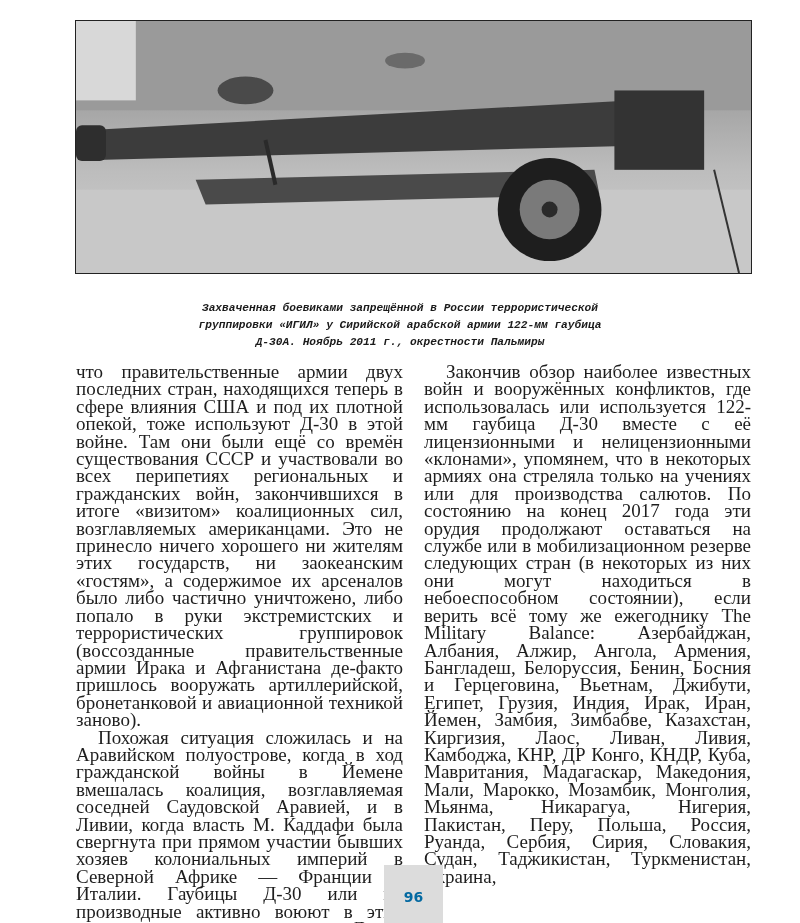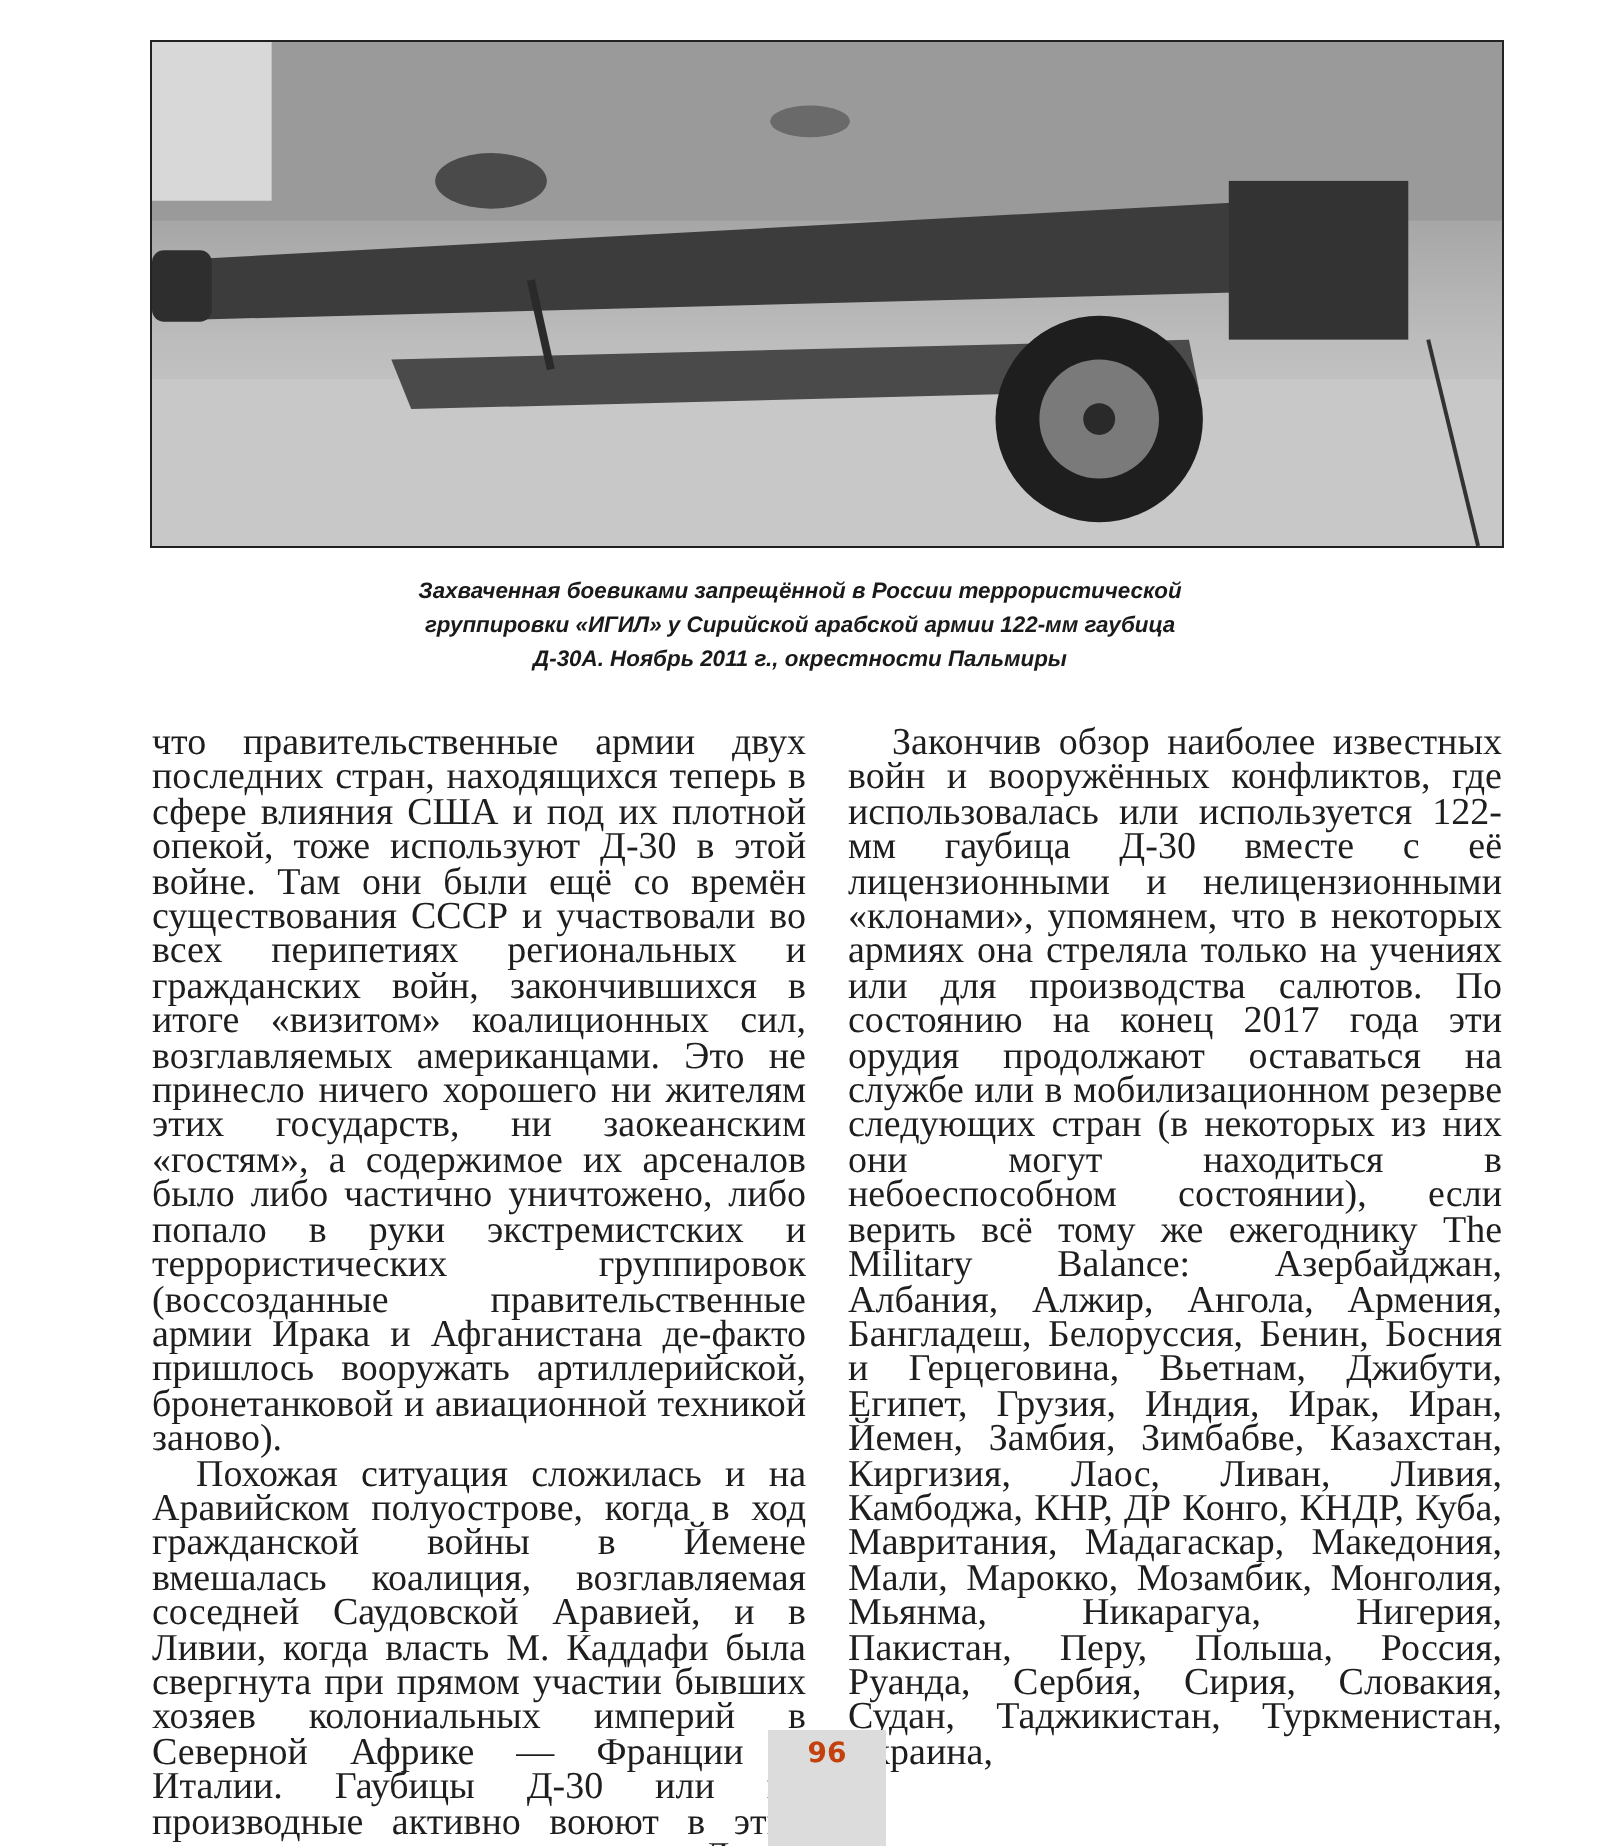--- a/index.html
+++ b/index.html
@@ -4,41 +4,41 @@
 <style>
   html, body { margin: 0; padding: 0; background: #ffffff; }
   body { width: 800px; height: 923px; position: relative; overflow: hidden; }
   .photo {
     position: absolute; left: 75px; top: 20px; width: 677px; height: 254px;
     border: 1px solid #222; box-sizing: border-box; overflow: hidden;
     background: linear-gradient(180deg, #8c8c8c 0%, #a6a6a6 35%, #bdbdbd 60%, #d2d2d2 100%);
   }
   .photo svg { display: block; width: 100%; height: 100%; }
   .caption {
-    position: absolute; left: 150px; top: 288px; width: 500px;
-    text-align: center; font-family: Liberation Sans, sans-serif;
+    position: absolute; left: 150px; top: 300px; width: 500px;
+    text-align: center; font-family: Liberation Mono, monospace;
     font-style: italic; font-weight: bold; font-size: 11.2px; line-height: 17px;
     color: #1a1a1a;
   }
   .col {
     position: absolute; top: 363px; width: 327px;
     font-family: "Liberation Serif", serif; font-size: 19px; line-height: 17.4px;
     color: #1e1e1e; text-align: justify;
   }
   .col p { margin: 0; }
   .col p.indent { text-indent: 22px; }
   .col-left { left: 76px; }
   .col-right { left: 424px; }
   .page-box {
     position: absolute; left: 384px; top: 865px; width: 59px; height: 58px;
     background: #dcdcdc; text-align: center;
   }
   .page-num {
-    display: block; margin-top: 4px;
-    font-family: "DejaVu Sans", sans-serif; font-weight: bold; font-size: 14px; color: #c2410c;
+    display: block; margin-top: 24px;
+    font-family: "DejaVu Sans", sans-serif; font-weight: bold; font-size: 14px; color: #0369a1;
   }
 </style>
 </head>
 <body>
 
 <div class="photo" title="Captured D-30A 122-mm howitzer in a desert landscape">
   <svg viewBox="0 0 677 254" preserveAspectRatio="none">
     <rect x="0" y="0" width="677" height="90" fill="#9a9a9a"></rect>
     <rect x="0" y="0" width="60" height="80" fill="#d8d8d8"></rect>
     <ellipse cx="170" cy="70" rx="28" ry="14" fill="#4a4a4a"></ellipse>

